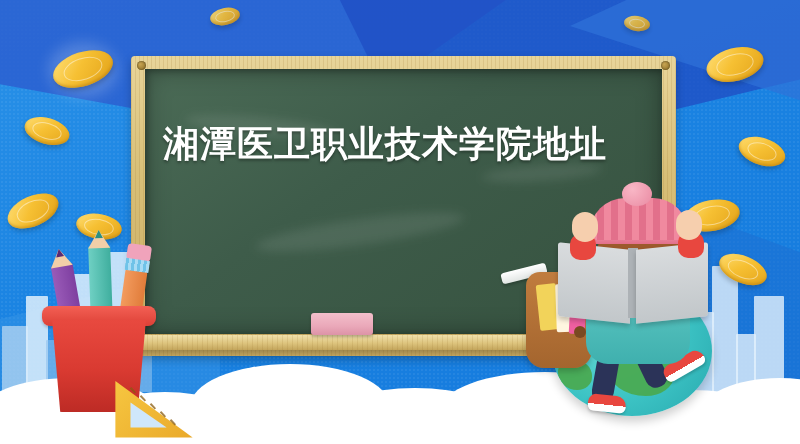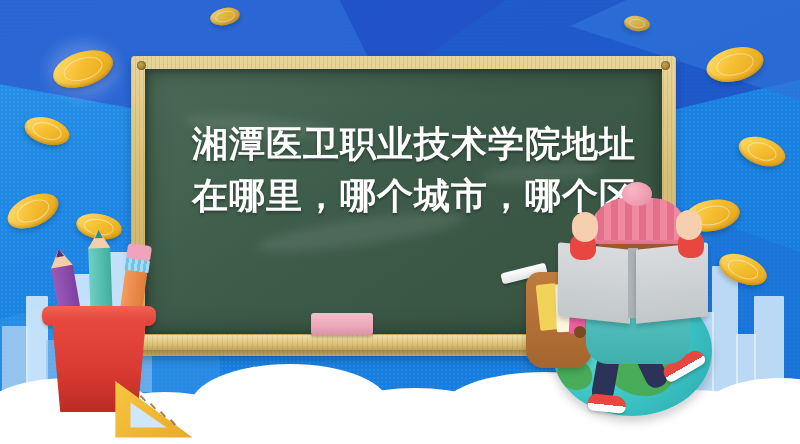--- a/index.html
+++ b/index.html
@@ -62,21 +62,21 @@
   .ledge{position:absolute;left:-4px;right:-4px;bottom:6px;height:15px;border-radius:2px;
     background:
       repeating-linear-gradient(90deg,rgba(150,110,40,.14) 0 1px,rgba(255,255,255,0) 1px 5px),
       linear-gradient(180deg,#f0e0ab 0%,#ddc47d 55%,#c3a55c 100%);
     box-shadow:0 3px 6px rgba(0,0,0,.25);}
 
   
   .board-text{position:absolute;left:32px;top:62px;right:40px;color:#fff;
     font-family:"DejaVu Sans","Liberation Sans",sans-serif;
     font-weight:700;font-size:36px;line-height:52px;letter-spacing:1px;
-    text-shadow:0 2px 3px rgba(0,0,0,.35);white-space:nowrap;text-align:right;}
+    text-shadow:0 2px 3px rgba(0,0,0,.35);white-space:nowrap;}
   .board-text .ln{display:block;}
 
   
   .eraser{position:absolute;left:180px;bottom:21px;width:62px;height:22px;border-radius:3px;
     background:linear-gradient(180deg,#f3bfcb 0%,#eaa8b9 60%,#dd93a7 100%);
     box-shadow:0 2px 3px rgba(0,0,0,.25);}
   .chalk{position:absolute;left:370px;top:212px;width:46px;height:11px;border-radius:3px;
     background:linear-gradient(180deg,#fff,#e2e6e4);transform:rotate(-14deg);
     box-shadow:0 2px 3px rgba(0,0,0,.25);}
 
@@ -218,21 +218,20 @@
       <span class="screw br"></span>
     </div>
     <div class="frame-inner">
       <span class="chalk-smudge sm1"></span>
       <span class="chalk-smudge sm2"></span>
       <span class="chalk-smudge sm3"></span>
     </div>
 
     <div class="board-text">
       <span class="ln">湘潭医卫职业技术学院地址</span>
-      <span class="ln">在哪里，哪个城市，哪个区</span>
     </div>
 
     <div class="chalk"></div>
     <div class="ledge"></div>
     <div class="eraser"></div>
   </div>
 
   <div class="clouds">
     <div class="cl-base"></div>
     <div class="cl" style="left:-20px;width:180px;height:72px;"></div>

